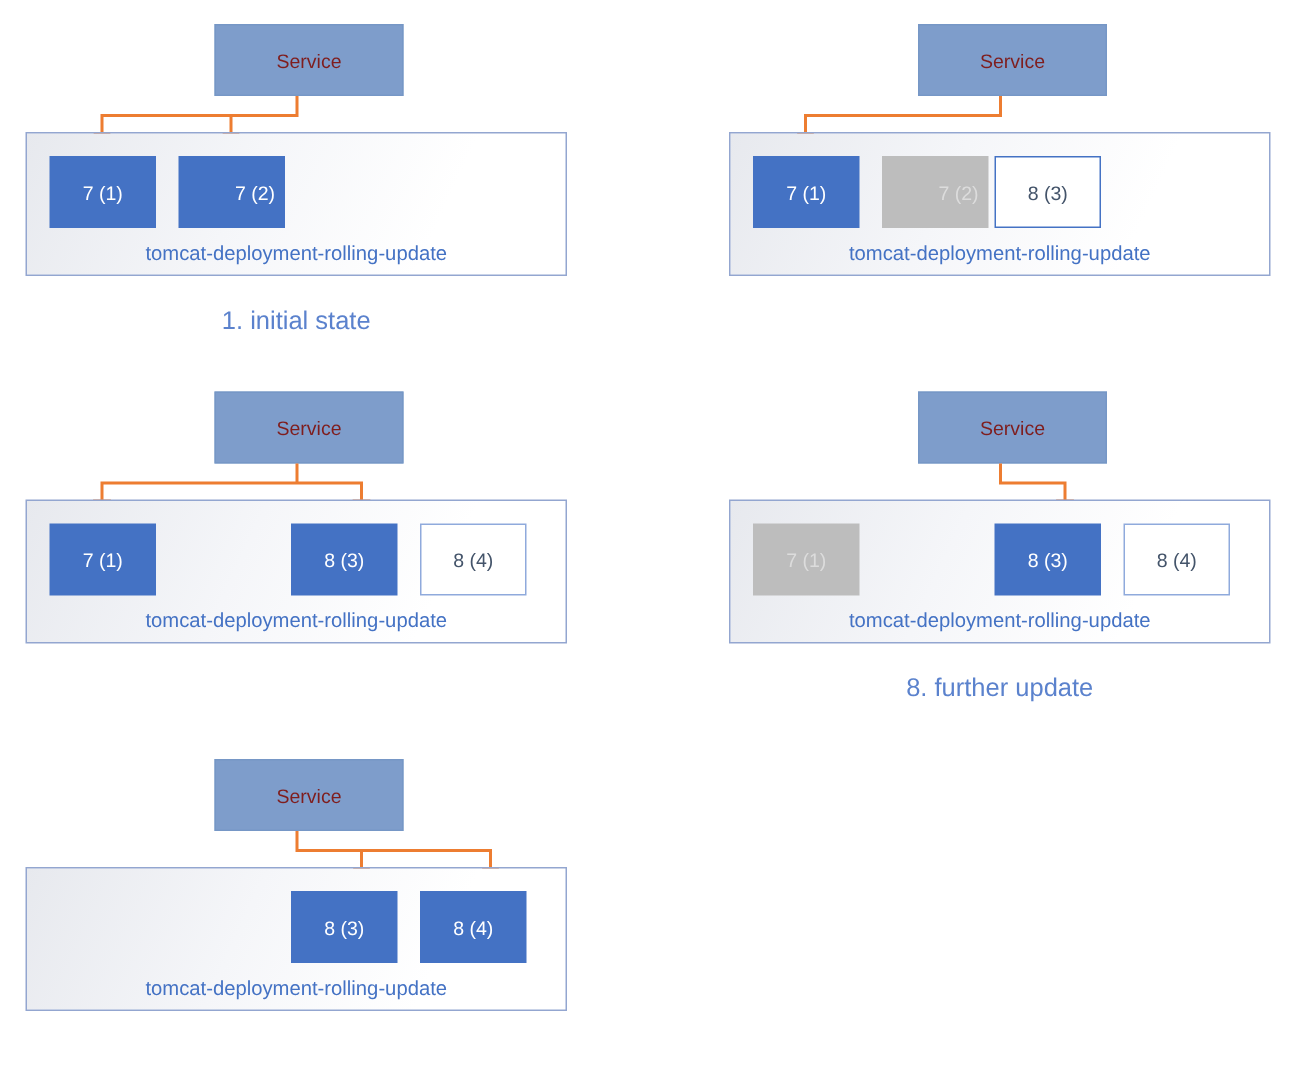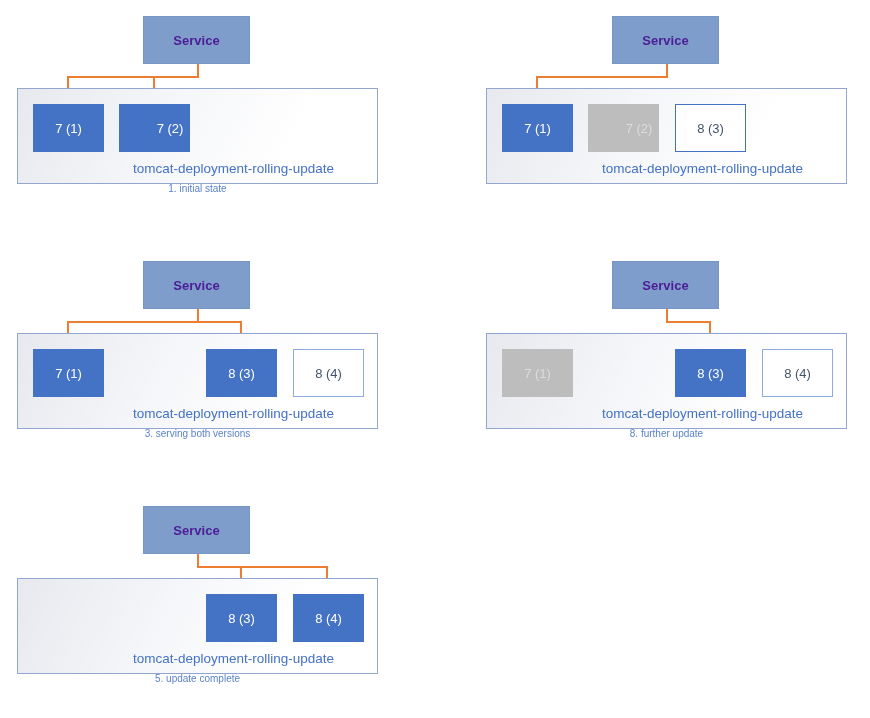--- a/index.html
+++ b/index.html
@@ -6,54 +6,54 @@
   body{width:870px;height:718px;overflow:hidden;
        font-family:"Liberation Sans",sans-serif;-webkit-font-smoothing:antialiased;}
   .canvas{position:relative;width:870px;height:718px;background:#ffffff;}
   .panel{position:absolute;width:400px;height:225px;}
   .p1{left:0;top:0;}
   .p2{left:469px;top:0;}
   .p3{left:0;top:245px;}
   .p4{left:469px;top:245px;}
   .p5{left:0;top:490px;}
   .service{
-    position:absolute;left:143px;top:16px;width:107px;height:48px;
+    position:absolute;left:143px;top:16px;width:126px;height:48px;
     box-sizing:border-box;
     background:var(--service_fill,#7E9DCB);
     border:1px solid #7697C6;
-    color:#4c1d95;font-size:13px;
-    display:flex;align-items:center;justify-content:center;font-weight:bold;
+    color:#7f1d1d;font-size:13px;
+    display:flex;align-items:center;justify-content:center;
   }
   .arrows{position:absolute;left:0;top:0;pointer-events:none;}
   .arrows path{stroke:var(--arrow,#ED7D31);stroke-width:2;fill:none;}
   .arrows path.head{fill:var(--arrow,#ED7D31);stroke:none;}
   .deployment{
     position:absolute;left:17px;top:88px;width:361px;height:96px;
     box-sizing:border-box;
     background:linear-gradient(115deg,#e7e9ee 0%,#f5f6f9 40%,#ffffff 75%);
     border:1px solid var(--deployment_border,#93A6D0);
   }
   .pod{
     position:absolute;top:15px;width:71px;height:48px;
     box-sizing:border-box;
     display:flex;align-items:center;justify-content:center;
     font-size:13px;
   }
-  .slot-0{left:15px;} .slot-1{left:101px;padding-left:31px;} .slot-2{left:188px;} .slot-3{left:275px;}
+  .slot-0{left:15px;} .slot-1{left:101px;padding-left:31px;} .slot-2{left:176px;} .slot-3{left:262px;}
   .pod[data-state="active"]{background:var(--pod_active,#4472C4);color:#ffffff;}
   .pod[data-state="inactive"]{background:var(--pod_inactive,#BDBDBD);color:#DCDCDC;}
   .pod[data-state="new"]{background:#ffffff;color:#44546A;border:1.5px solid var(--pod_new_border,#4472C4);}
   .pod[data-state="pending"]{background:#ffffff;color:#44546A;border:1.5px solid var(--pod_pending_border,#8FAADC);}
   .dep-label{
     position:absolute;left:0;bottom:7px;width:100%;text-align:center;
-    color:var(--label_text,#4472C4);font-size:13.5px;padding-left:36px;
+    color:var(--label_text,#4472C4);font-size:13.5px;
   }
   .caption{
-    position:absolute;left:17px;top:183px;width:361px;text-align:center;
-    color:var(--caption_text,#5B82CD);font-size:10px;
+    position:absolute;left:17px;top:204px;width:361px;text-align:center;
+    color:var(--caption_text,#5B82CD);font-size:17px;
   }
 </style>
 </head>
 <body>
 
 <div class="canvas">
 
   <section class="panel p1">
     <div class="service">Service</div>
     <svg class="arrows" width="400" height="110" viewBox="0 0 400 110">
@@ -90,21 +90,20 @@
       <path d="M198 64 L198 77 M68 90 L68 77 L241 77 L241 90"></path>
       <path class="head" d="M62 88 L74 88 L68 102 Z"></path>
       <path class="head" d="M235 88 L247 88 L241 102 Z"></path>
     </svg>
     <div class="deployment">
       <div class="pod slot-0" data-state="active">7 (1)</div>
       <div class="pod slot-2" data-state="active">8 (3)</div>
       <div class="pod slot-3" data-state="pending">8 (4)</div>
       <div class="dep-label">tomcat-deployment-rolling-update</div>
     </div>
-    <div class="caption">3. serving both versions</div>
   </section>
 
   <section class="panel p4">
     <div class="service">Service</div>
     <svg class="arrows" width="400" height="110" viewBox="0 0 400 110">
       <path d="M198 64 L198 77 L241 77 L241 90"></path>
       <path class="head" d="M235 88 L247 88 L241 102 Z"></path>
     </svg>
     <div class="deployment">
       <div class="pod slot-0" data-state="inactive">7 (1)</div>
@@ -120,16 +119,15 @@
     <svg class="arrows" width="400" height="110" viewBox="0 0 400 110">
       <path d="M198 64 L198 77 L327 77 L327 90 M241 77 L241 90"></path>
       <path class="head" d="M235 88 L247 88 L241 102 Z"></path>
       <path class="head" d="M321 88 L333 88 L327 102 Z"></path>
     </svg>
     <div class="deployment">
       <div class="pod slot-2" data-state="active">8 (3)</div>
       <div class="pod slot-3" data-state="active">8 (4)</div>
       <div class="dep-label">tomcat-deployment-rolling-update</div>
     </div>
-    <div class="caption">5. update complete</div>
   </section>
 
 </div>
 
 </body></html>

